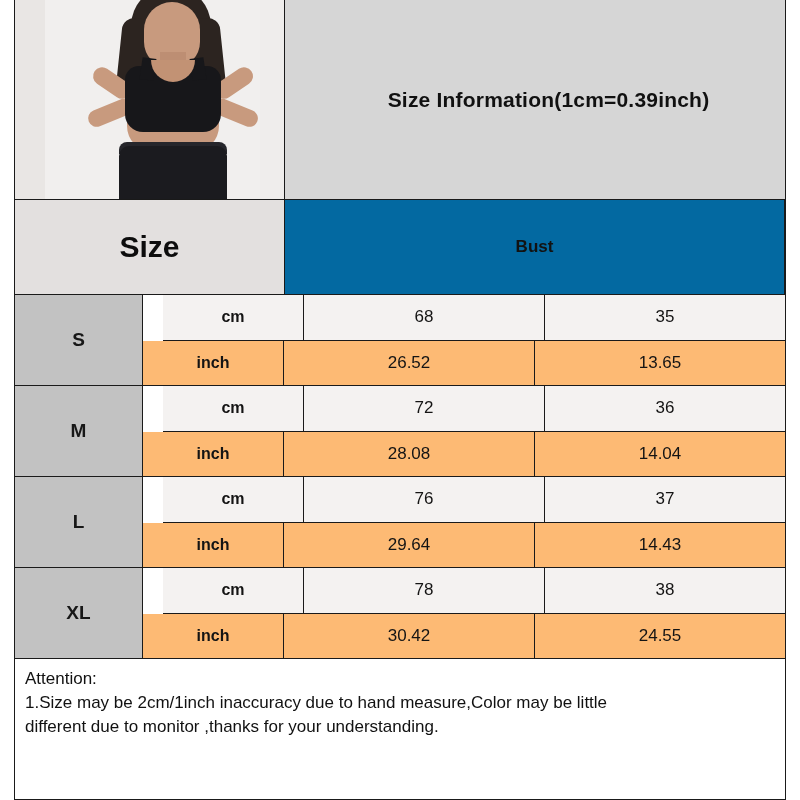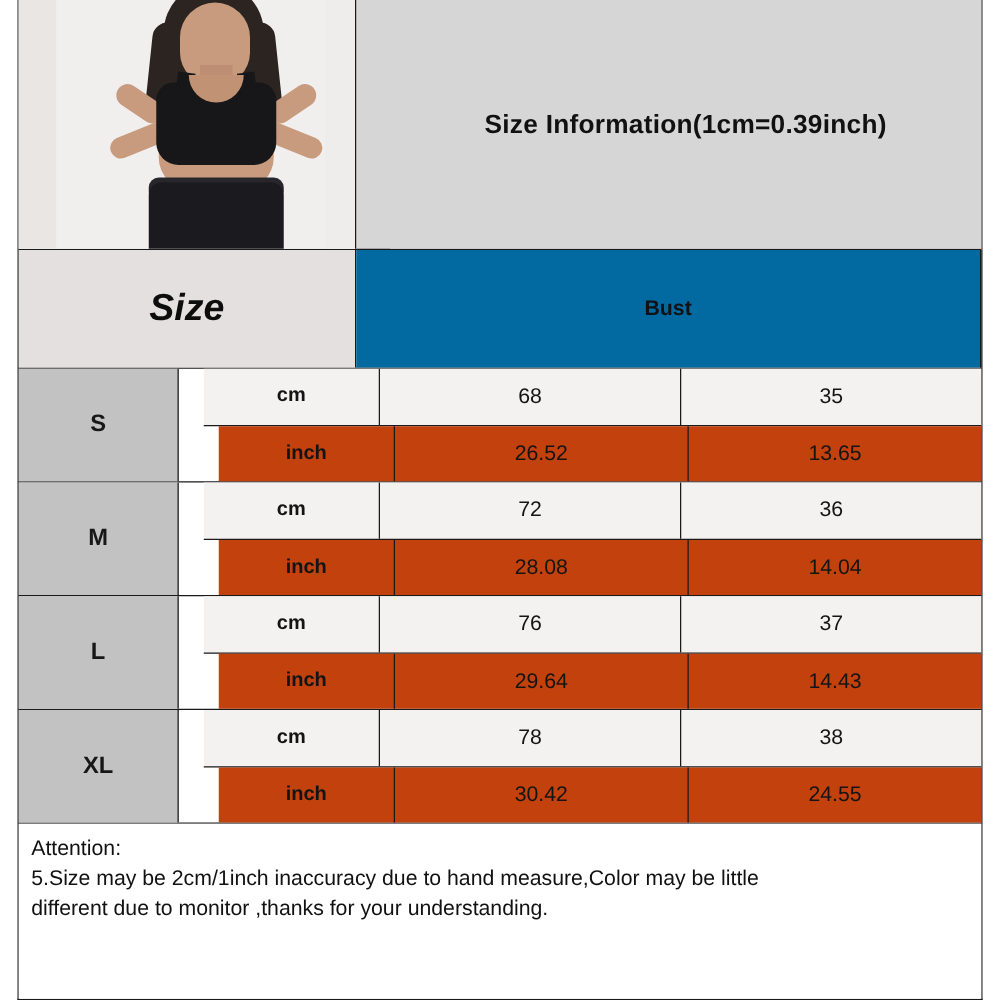--- a/index.html
+++ b/index.html
@@ -206,21 +206,20 @@
   .ch-size {
     width: 270px;
     background: #e3e0df;
     border-right: 1px solid #1a1a1a;
     display: flex;
     align-items: center;
     justify-content: center;
     font-size: 30px;
     font-weight: bold;
     color: #0d0d0d;
-    font-style: italic;
   }
   .ch-bust, .ch-length {
     flex: 1;
     background: #0369a1;
     display: flex;
     align-items: center;
     justify-content: center;
     font-size: 17px;
     font-weight: bold;
     color: #121212;
@@ -269,21 +268,21 @@
   .u-val {
     flex: 1;
     display: flex;
     align-items: center;
     justify-content: center;
     font-size: 17px;
     color: #141414;
   }
   .u-val.bust { border-right: 1px solid #1a1a1a; }
   .band-cm   { background: #f4f2f1; }
-  .band-inch { background: #c2410c; margin-left: 32px; }
+  .band-inch { background: #fdba74; }
 
   
   .attention {
     flex: 1;
     padding: 8px 10px 4px 10px;
     background: #ffffff;
   }
   .att-line {
     font-size: 17px;
     color: #111111;
@@ -394,18 +393,18 @@
             <div class="u-val bust">30.42</div>
             <div class="u-val">24.55</div>
           </div>
         </div>
       </div>
 
     </div>
 
     <div class="attention">
       <div class="att-line">Attention:</div>
-      <div class="att-line">5.Size may be 2cm/1inch inaccuracy due to hand measure,Color may be little</div>
+      <div class="att-line">1.Size may be 2cm/1inch inaccuracy due to hand measure,Color may be little</div>
       <div class="att-line">different due to monitor ,thanks for your understanding.</div>
     </div>
 
   </div>
 </div>
 
 </body></html>

